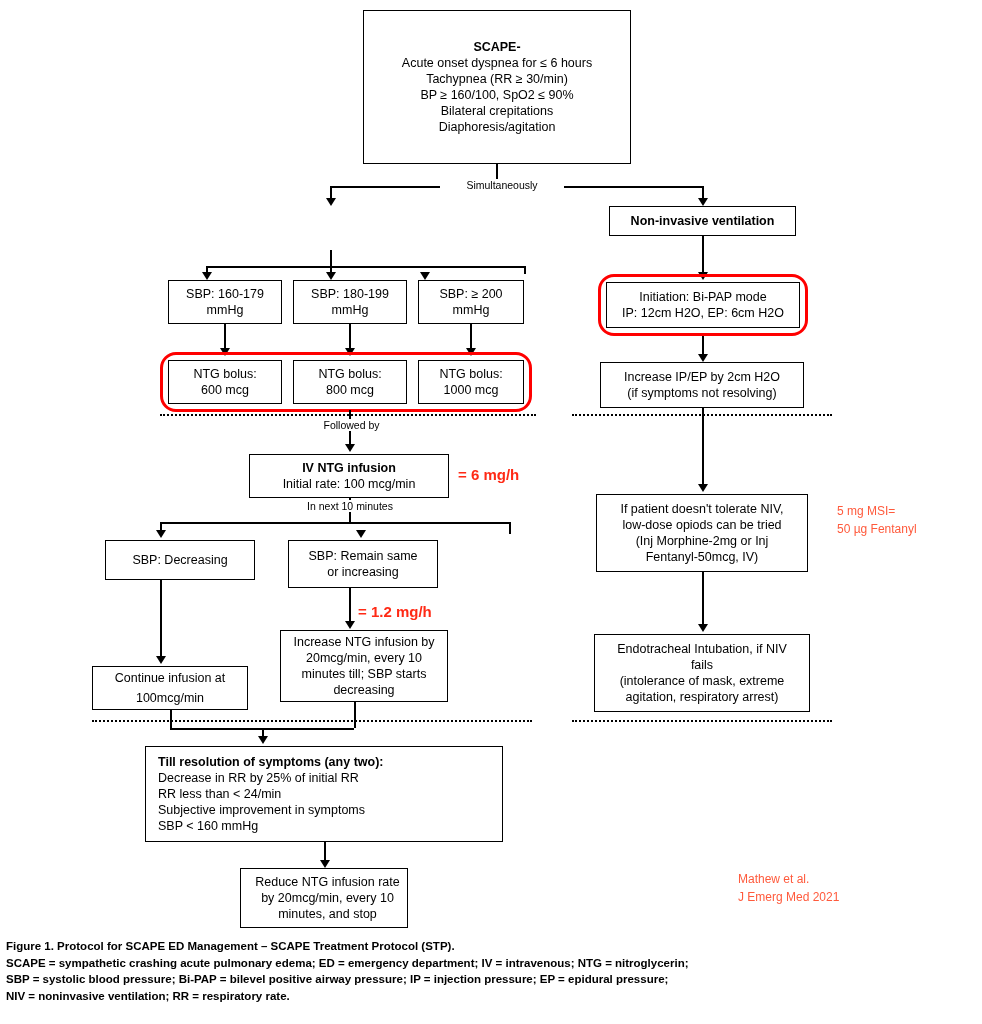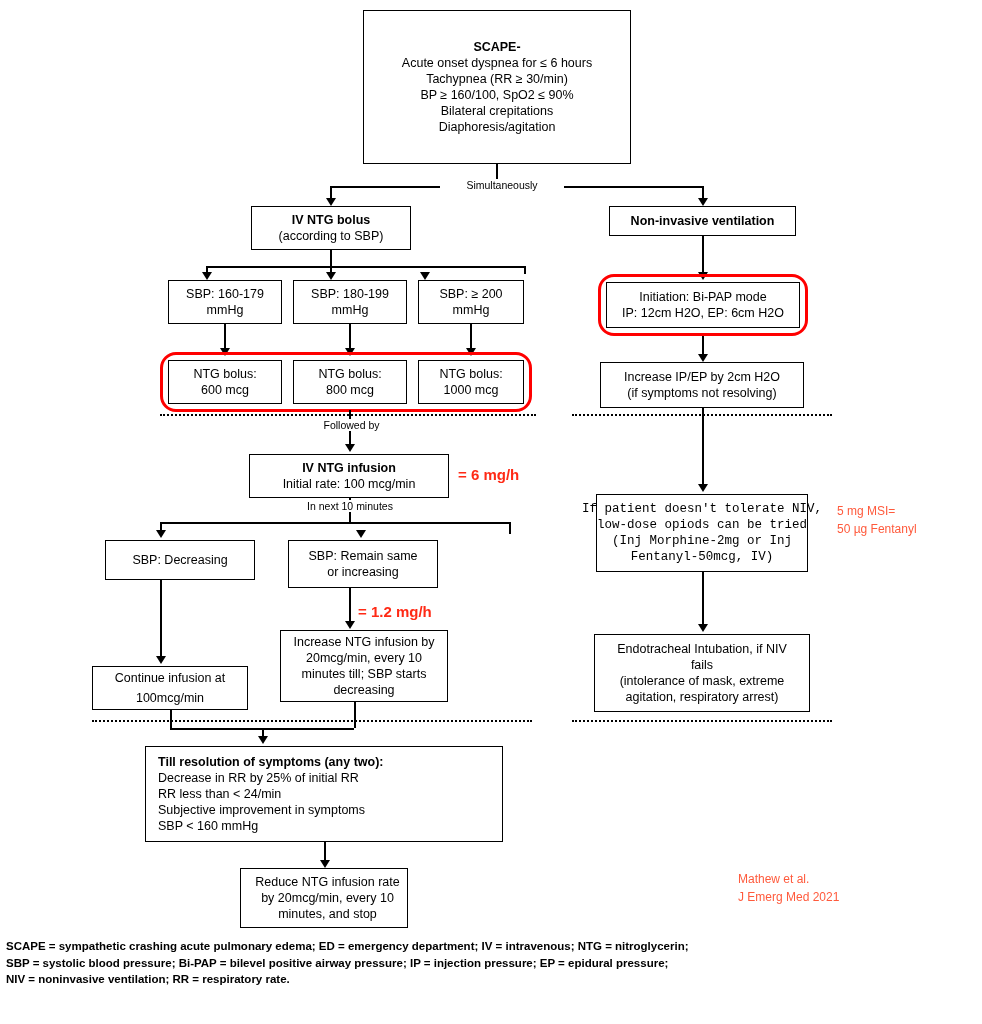--- a/index.html
+++ b/index.html
@@ -111,24 +111,20 @@
 
   <div class="line vline" style="left:496px; top:164px; height:22px;"></div>
 
   <div class="line hline" style="left:330px; top:186px; width:372px;"></div>
   <div class="lbl" style="left:440px; top:179px; width:120px;">Simultaneously</div>
   <div class="line vline" style="left:330px; top:186px; height:16px;"></div>
   <div class="arrow" style="left:326px; top:198px;"></div>
   <div class="line vline" style="left:702px; top:186px; height:16px;"></div>
   <div class="arrow" style="left:698px; top:198px;"></div>
 
-  <div class="box" style="left:251px; top:206px; width:160px; height:44px;">
-    <span class="ln bold">IV NTG bolus</span>
-    <span class="ln">(according to SBP)</span>
-  </div>
 
   <div class="box" style="left:609px; top:206px; width:187px; height:30px;">
     <span class="ln bold">Non-invasive ventilation</span>
   </div>
 
   <div class="line vline" style="left:330px; top:250px; height:16px;"></div>
   <div class="line hline" style="left:206px; top:266px; width:318px;"></div>
   <div class="line vline" style="left:206px; top:266px; height:8px;"></div>
   <div class="arrow" style="left:202px; top:272px;"></div>
   <div class="line vline" style="left:330px; top:266px; height:8px;"></div>
@@ -260,21 +256,21 @@
   <div class="box" style="left:600px; top:362px; width:204px; height:46px;">
     <span class="ln">Increase IP/EP by 2cm H2O</span>
     <span class="ln">(if symptoms not resolving)</span>
   </div>
 
   <div class="dotted" style="left:572px; top:414px; width:260px;"></div>
 
   <div class="line vline" style="left:702px; top:408px; height:80px;"></div>
   <div class="arrow" style="left:698px; top:484px;"></div>
 
-  <div class="box" style="left:596px; top:494px; width:212px; height:78px;font-family:Liberation Mono, monospace;">
+  <div class="box" style="left:596px; top:494px; width:212px; height:78px;">
     <span class="ln">If patient doesn't tolerate NIV,</span>
     <span class="ln">low-dose opiods can be tried</span>
     <span class="ln">(Inj Morphine-2mg or Inj</span>
     <span class="ln">Fentanyl-50mcg, IV)</span>
   </div>
 
   <div class="credit" style="left:837px; top:502px;">
     <div>5 mg MSI=</div>
     <div>50 µg Fentanyl</div>
   </div>
@@ -290,18 +286,19 @@
   </div>
 
   <div class="dotted" style="left:572px; top:720px; width:260px;"></div>
 
   <div class="credit" style="left:718px; top:870px;margin-left:20px;">
     <div>Mathew et al.</div>
     <div>J Emerg Med 2021</div>
   </div>
 
   <div class="caption">
+    <div>Figure 1. Protocol for SCAPE ED Management – SCAPE Treatment Protocol (STP).</div>
     <div>SCAPE = sympathetic crashing acute pulmonary edema; ED = emergency department; IV = intravenous; NTG = nitroglycerin;</div>
     <div>SBP = systolic blood pressure; Bi-PAP = bilevel positive airway pressure; IP = injection pressure; EP = epidural pressure;</div>
     <div>NIV = noninvasive ventilation; RR = respiratory rate.</div>
   </div>
 
 </div>
 
 </body></html>

